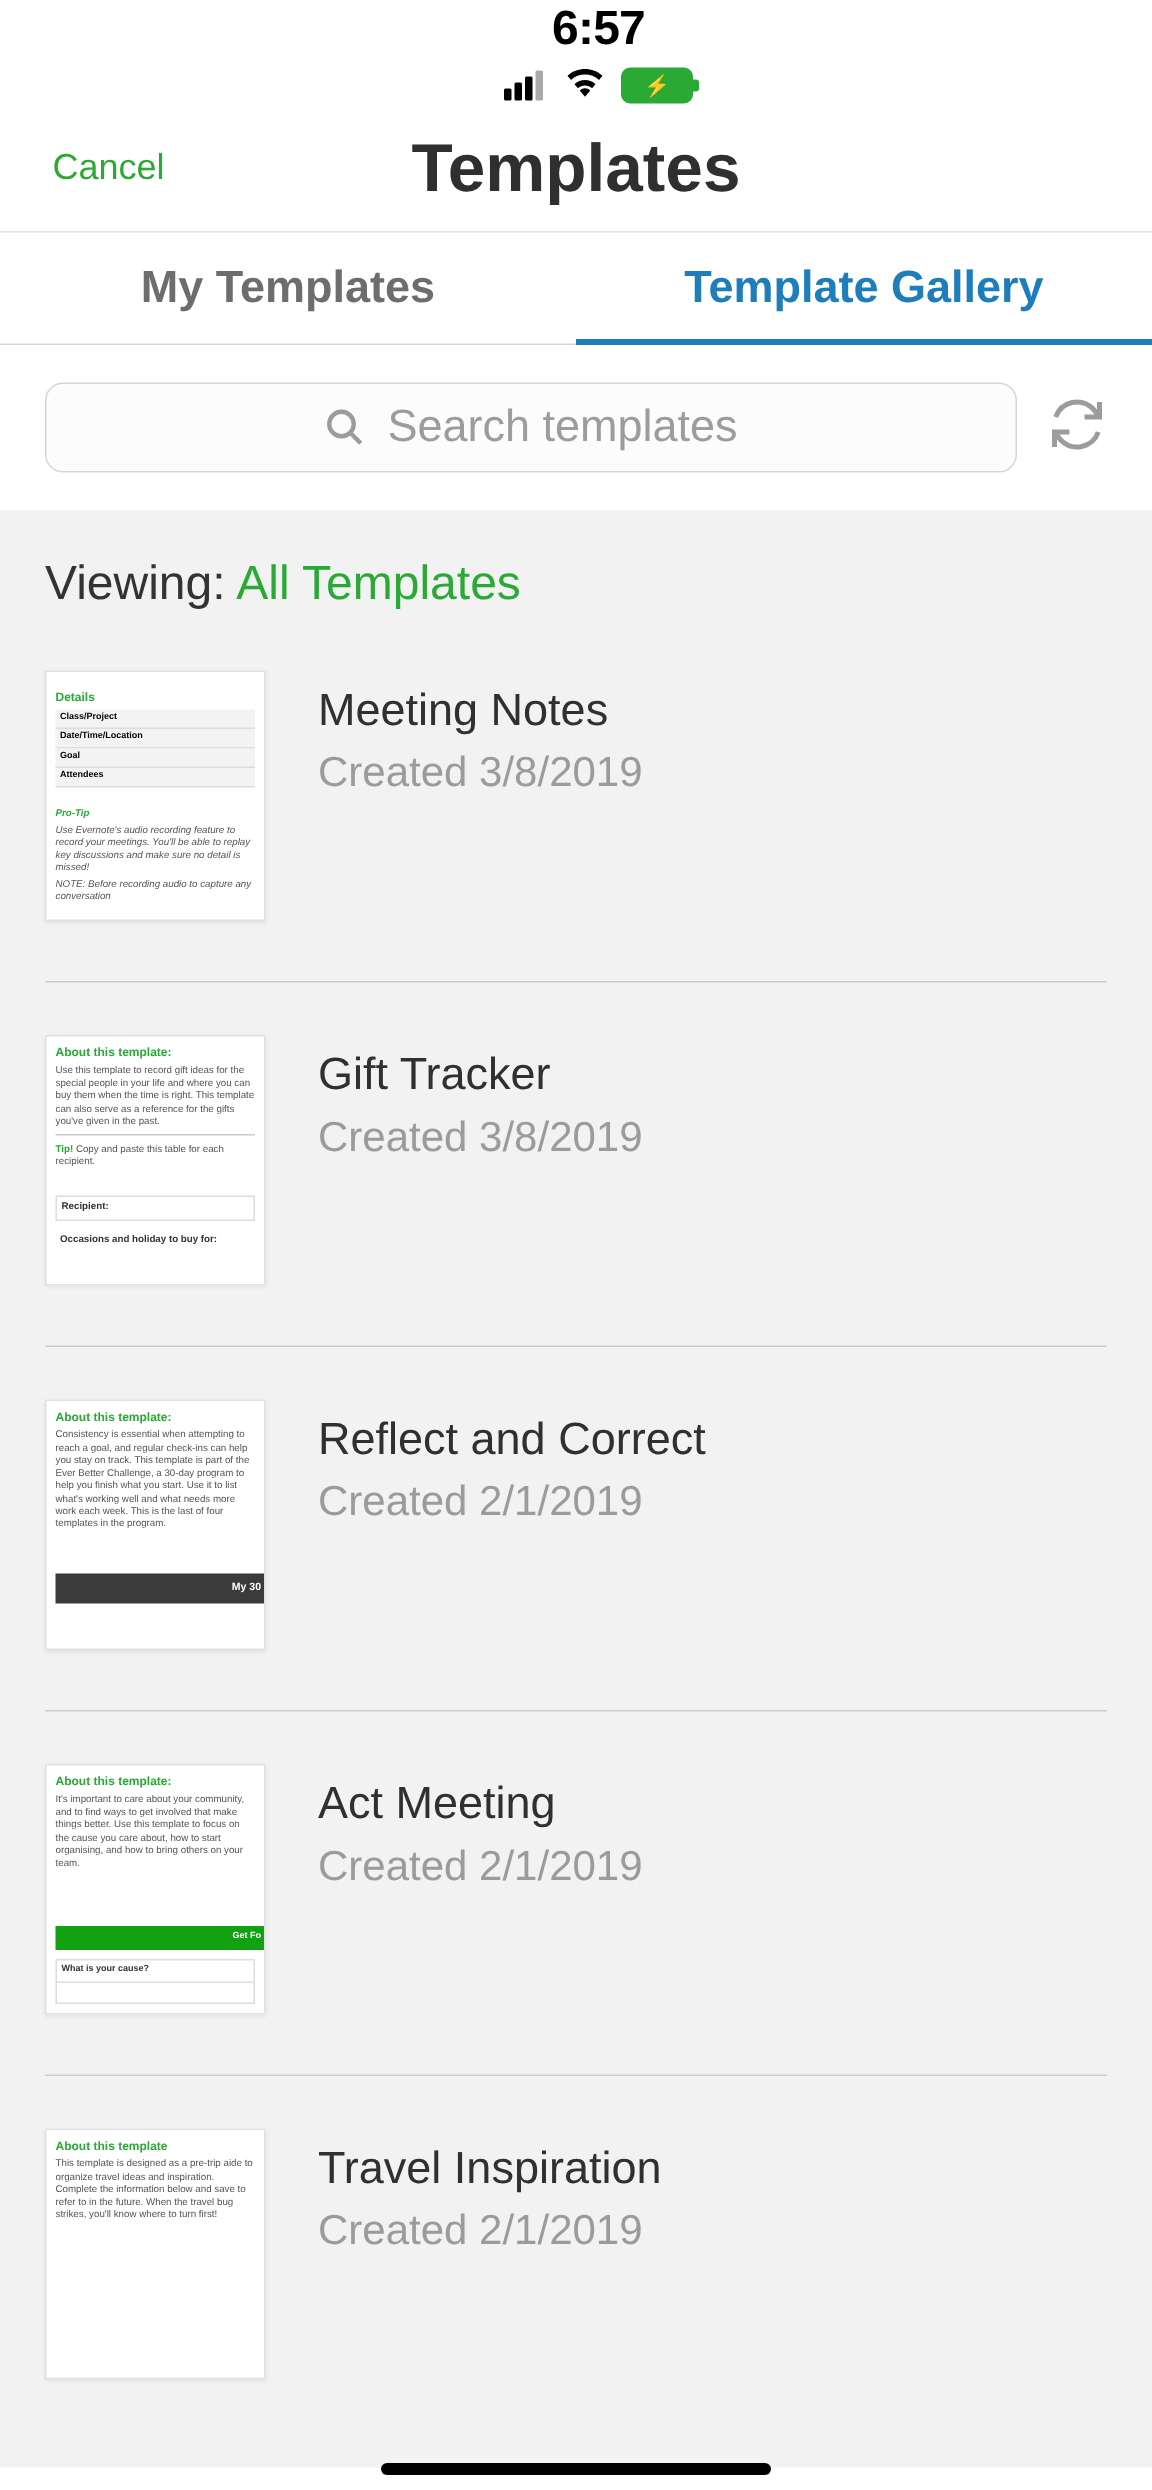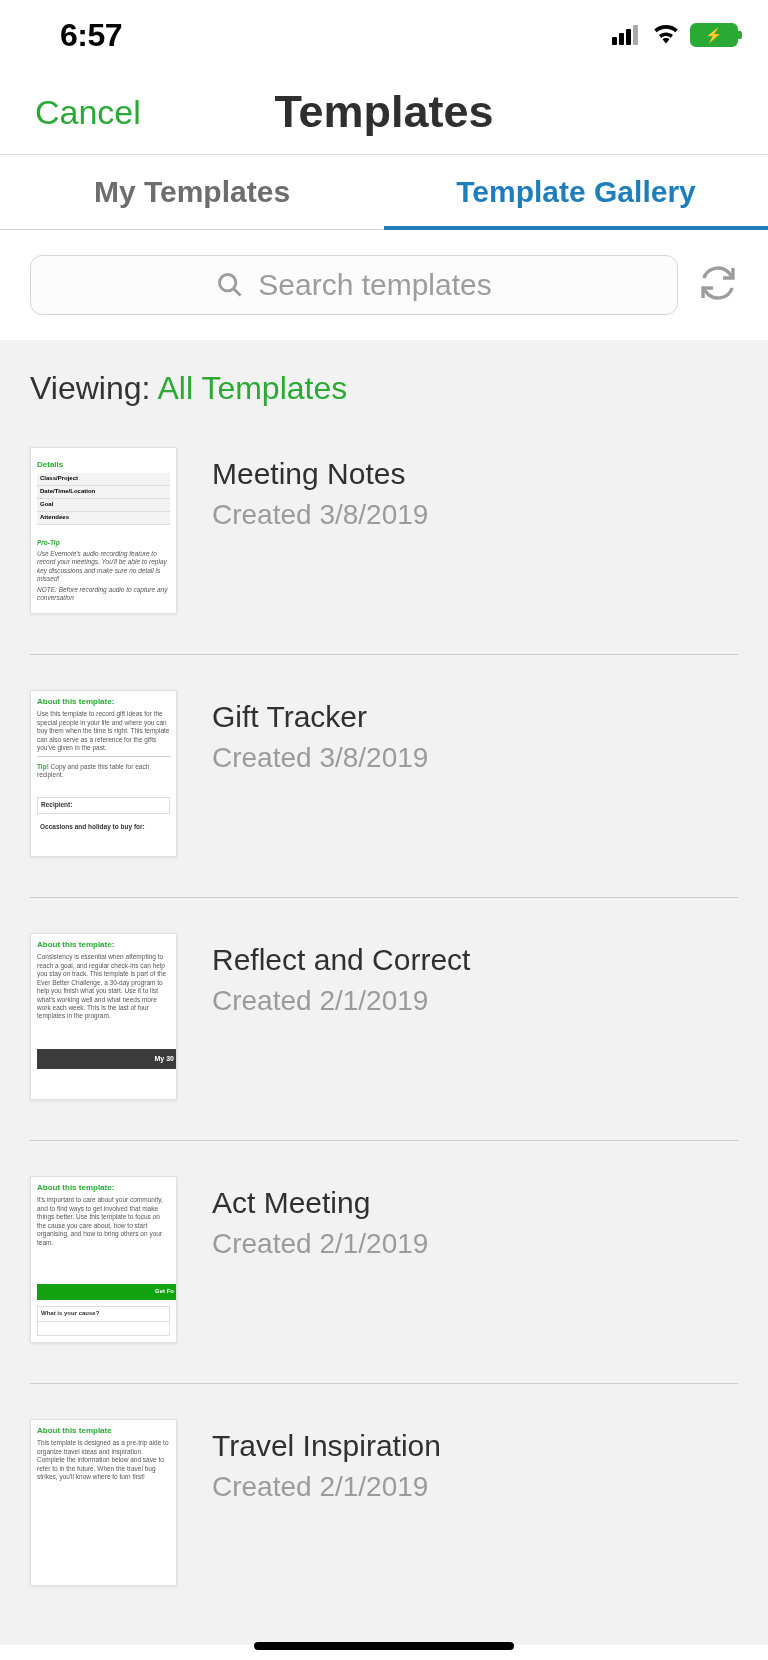--- a/index.html
+++ b/index.html
@@ -13,20 +13,21 @@
       height: 1660px;
       background: #fff;
       overflow: hidden;
     }
     .status-bar {
       height: 70px;
       display: flex;
       justify-content: space-between;
       align-items: center;
       padding: 0 30px 0 60px;
+      flex-direction: column;
     }
     .status-time {
       font-size: 32px;
       font-weight: 600;
       letter-spacing: -0.5px;
     }
     .status-icons {
       display: flex;
       align-items: center;
       gap: 10px;
@@ -73,21 +74,21 @@
     .nav-header {
       height: 85px;
       display: flex;
       align-items: center;
       padding: 0 35px;
       border-bottom: 1px solid #e2e2e2;
       position: relative;
     }
     .cancel-btn {
       color: #2aa935;
-      font-size: 34px;
+      font-size: 24px;
       font-weight: 400;
     }
     .title {
       position:absolute;
       left:50%;
       transform:translateX(-50%);
       font-size: 45px;
       font-weight: 700;
       color: #2f2f2f;
     }

